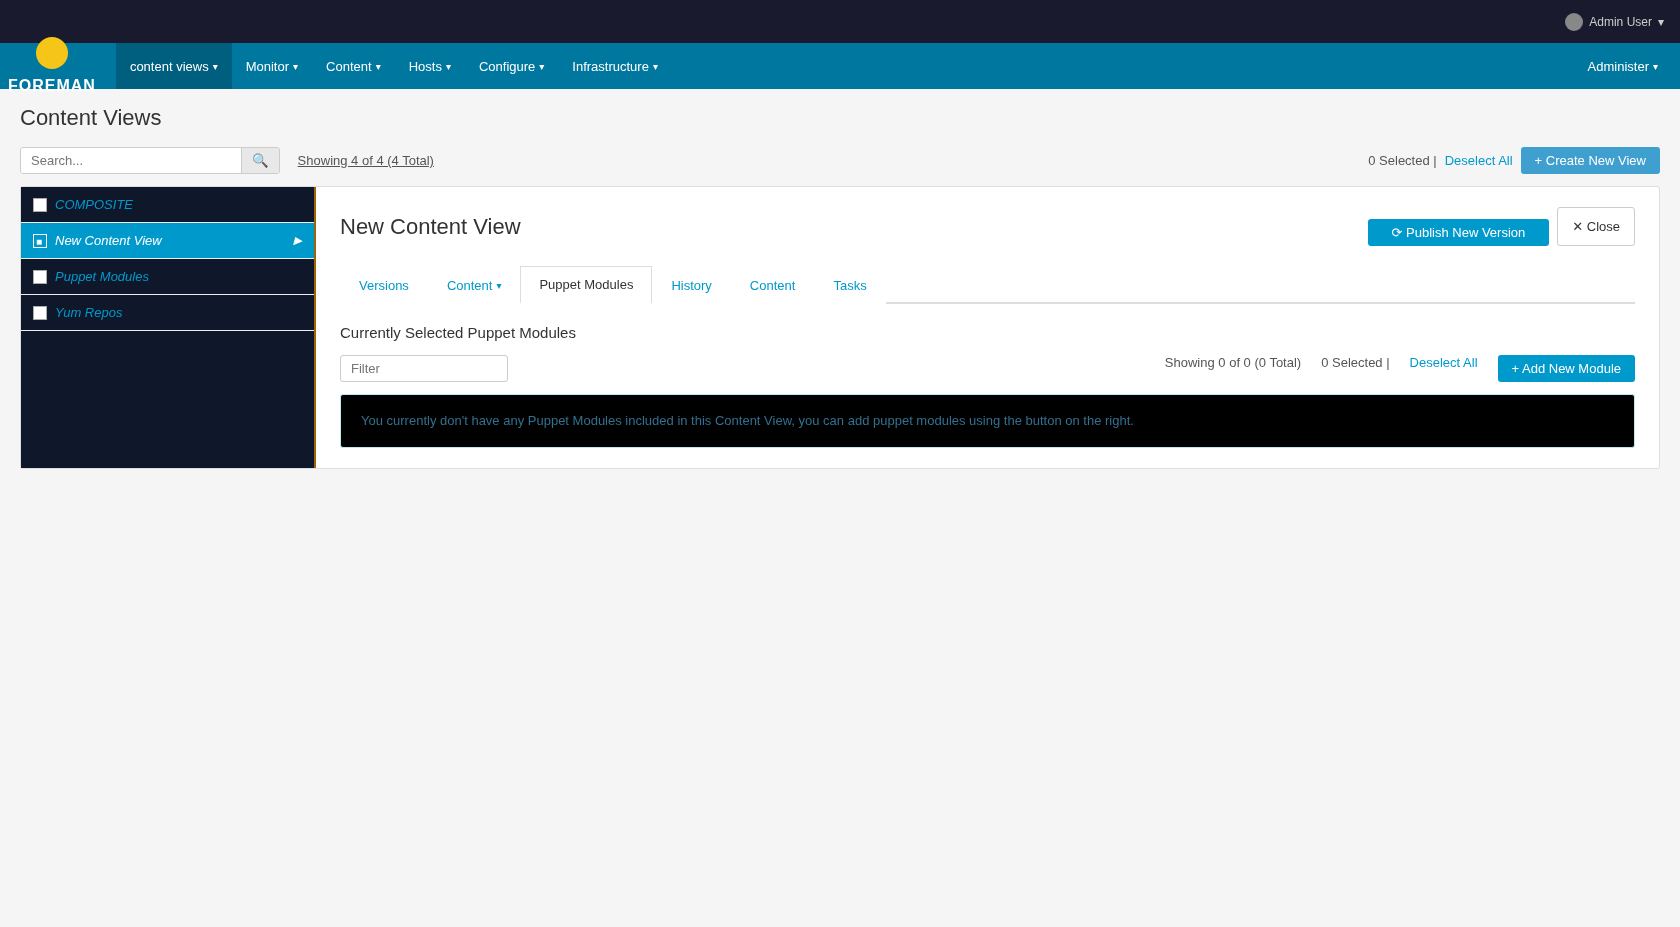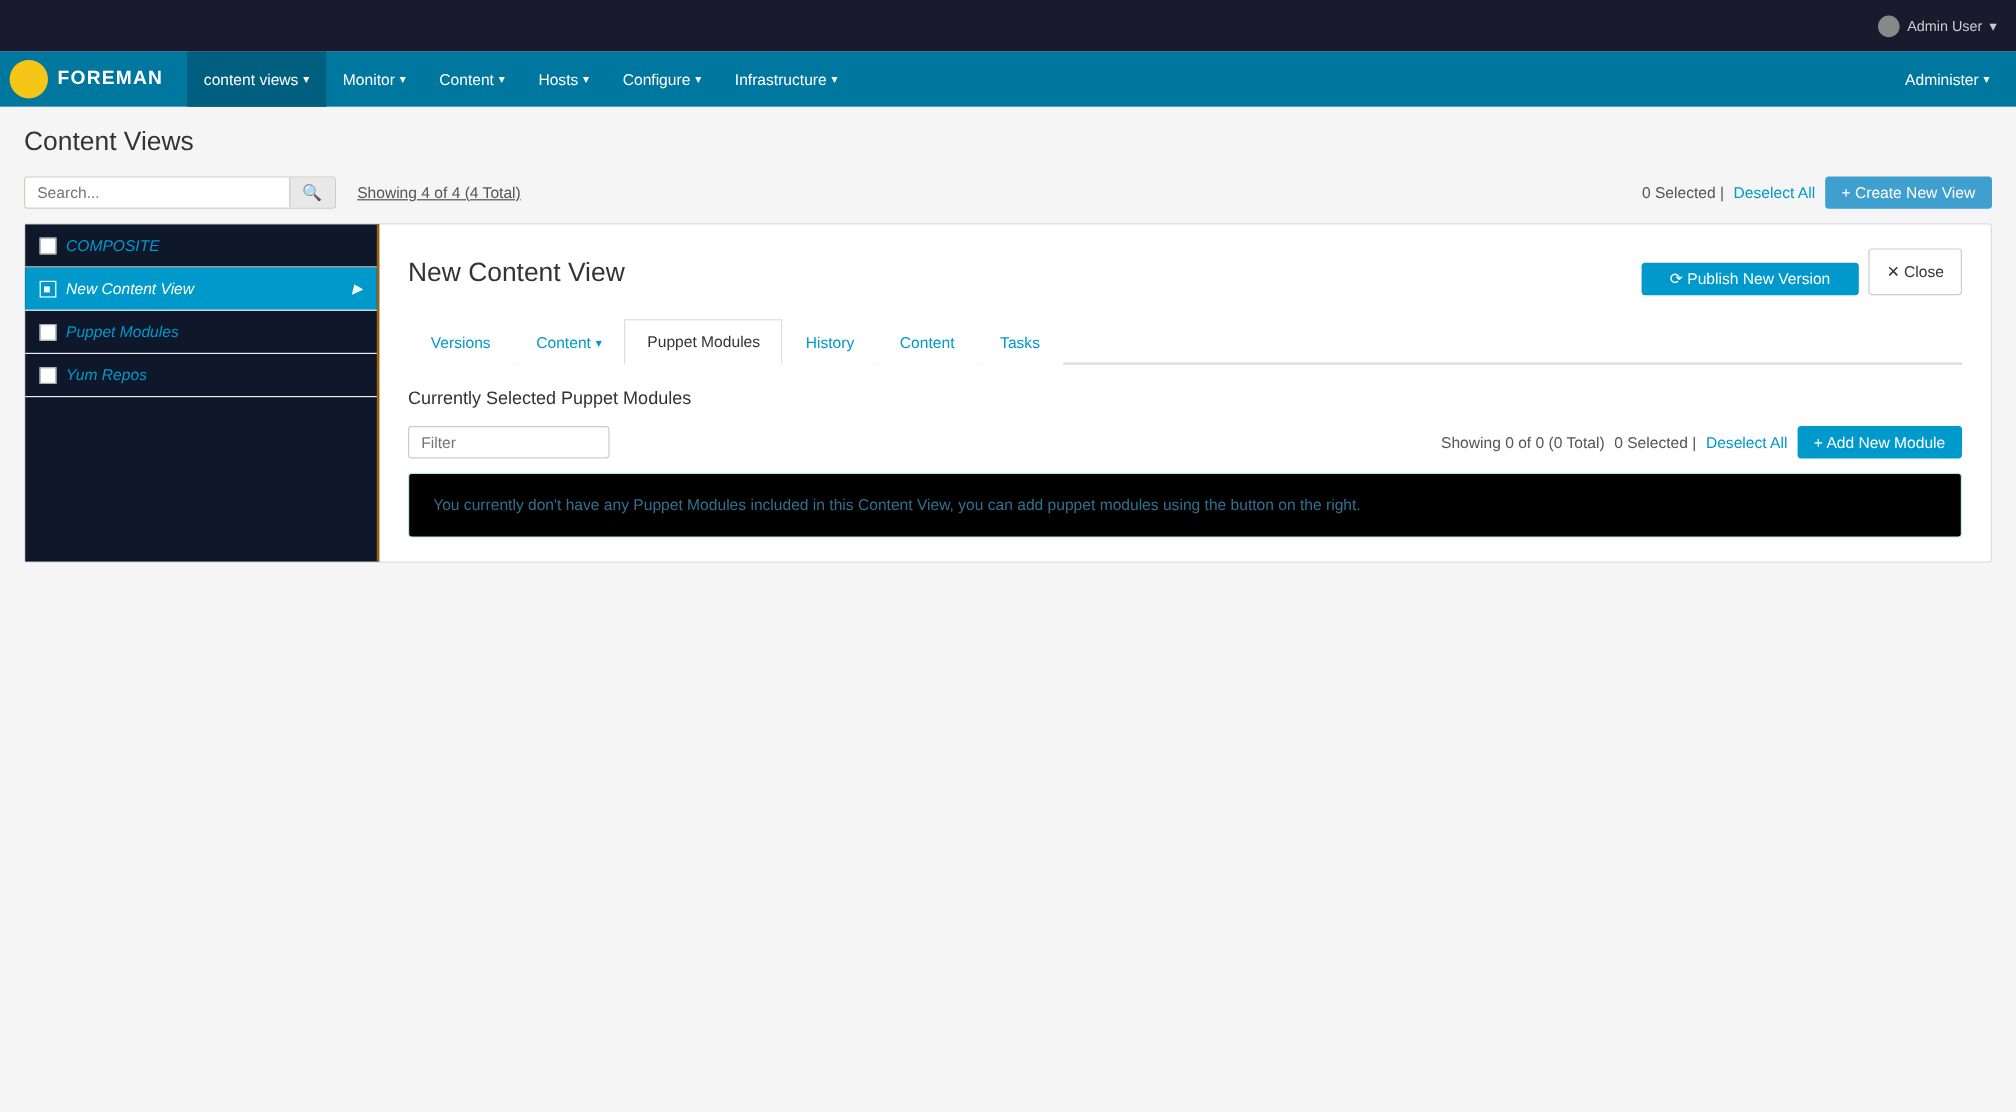--- a/index.html
+++ b/index.html
@@ -39,20 +39,21 @@
     .nav-brand {
       display: flex;
       align-items: center;
       gap: 8px;
       color: white;
       font-size: 16px;
       font-weight: bold;
       margin-right: 20px;
       text-transform: uppercase;
       letter-spacing: 1px;
+      flex-direction: column;
     }
     .nav-brand .helmet-icon {
       width: 32px; height: 32px;
       background: #f5c518;
       border-radius: 50%;
       display: inline-block;
       position: relative;
     }
     .nav-items {
       display: flex;
@@ -304,22 +305,22 @@
     .filter-input {
       border: 1px solid #ccc;
       border-radius: 3px;
       padding: 5px 10px;
       font-size: 13px;
       width: 168px;
       outline: none;
     }
     .filter-right {
       display: flex;
-      align-items: center;
-      gap: 8px;
+      align-items: flex-start;
+      gap: 20px;
     }
     .filter-count {
       font-size: 13px;
       color: #555;
     }
     .btn-add-module {
       background: #0099cc;
       color: white;
       border: none;
       padding: 6px 14px;

